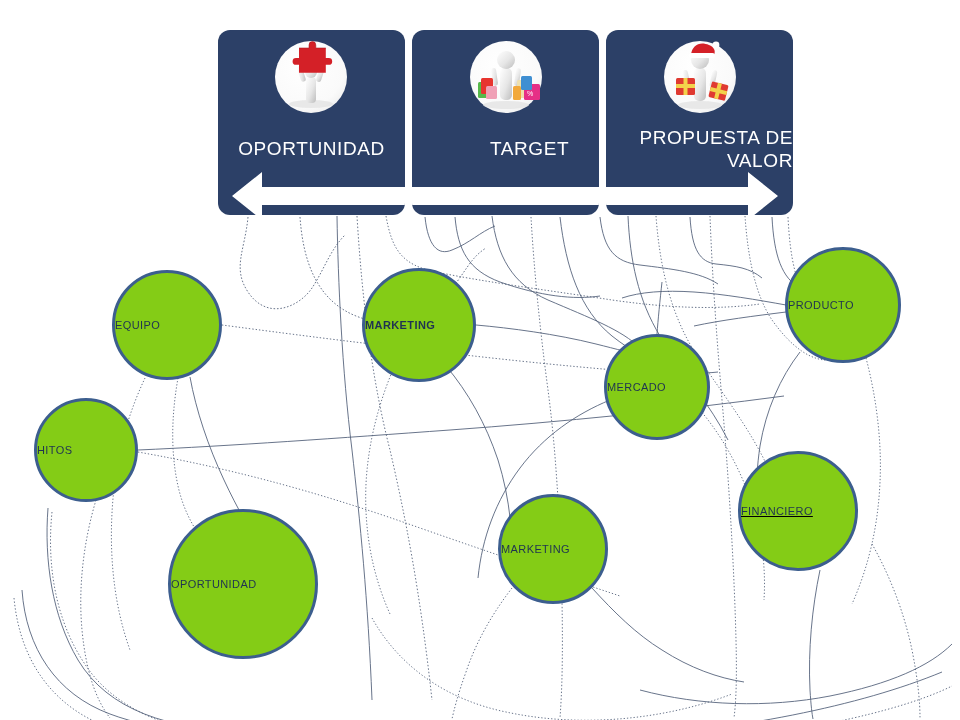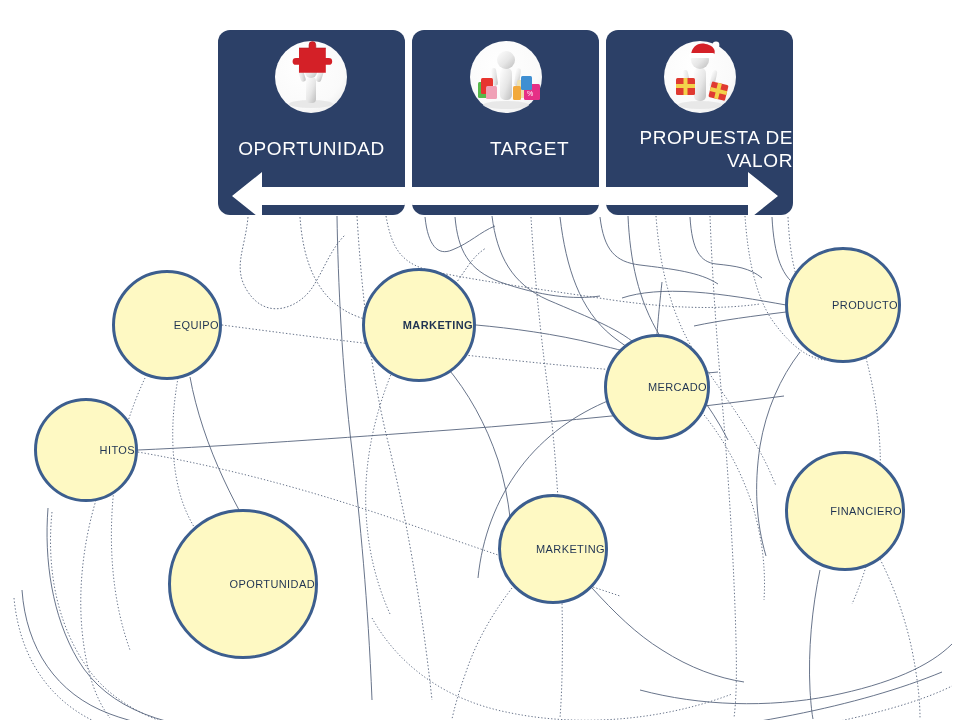--- a/index.html
+++ b/index.html
@@ -56,26 +56,26 @@
   #nodes {
     position: absolute;
     left: 0; top: 0;
     width: 960px;
     height: 720px;
     z-index: 2;
   }
   .node {
     position: absolute;
     border-radius: 50%;
-    background: #fef9c3;
+    background: #84cc16;
     border: 3px solid #3c5e8e;
     box-sizing: border-box;
     display: flex;
     align-items: center;
-    justify-content: flex-end;
+    justify-content: flex-start;
   }
   .node-label {
     color: #1f3352;
     font-size: 11px;
     letter-spacing: 0.4px;
     text-align: center;
     font-family: "Liberation Sans", sans-serif;
     white-space: nowrap;
   }
 </style>
@@ -157,21 +157,21 @@
     </div>
 
     <div class="node" style="left:34px; top:398px; width:104px; height:104px;">
       <span class="node-label">HITOS</span>
     </div>
 
     <div class="node" style="left:604px; top:334px; width:106px; height:106px;">
       <span class="node-label">MERCADO</span>
     </div>
 
-    <div class="node" style="left:785px; top:451px; width:120px; height:120px;">
+    <div class="node" style="left:738px; top:451px; width:120px; height:120px;text-decoration:underline;">
       <span class="node-label">FINANCIERO</span>
     </div>
 
     <div class="node" style="left:498px; top:494px; width:110px; height:110px;">
       <span class="node-label">MARKETING</span>
     </div>
 
     <div class="node" style="left:168px; top:509px; width:150px; height:150px;">
       <span class="node-label">OPORTUNIDAD</span>
     </div>

